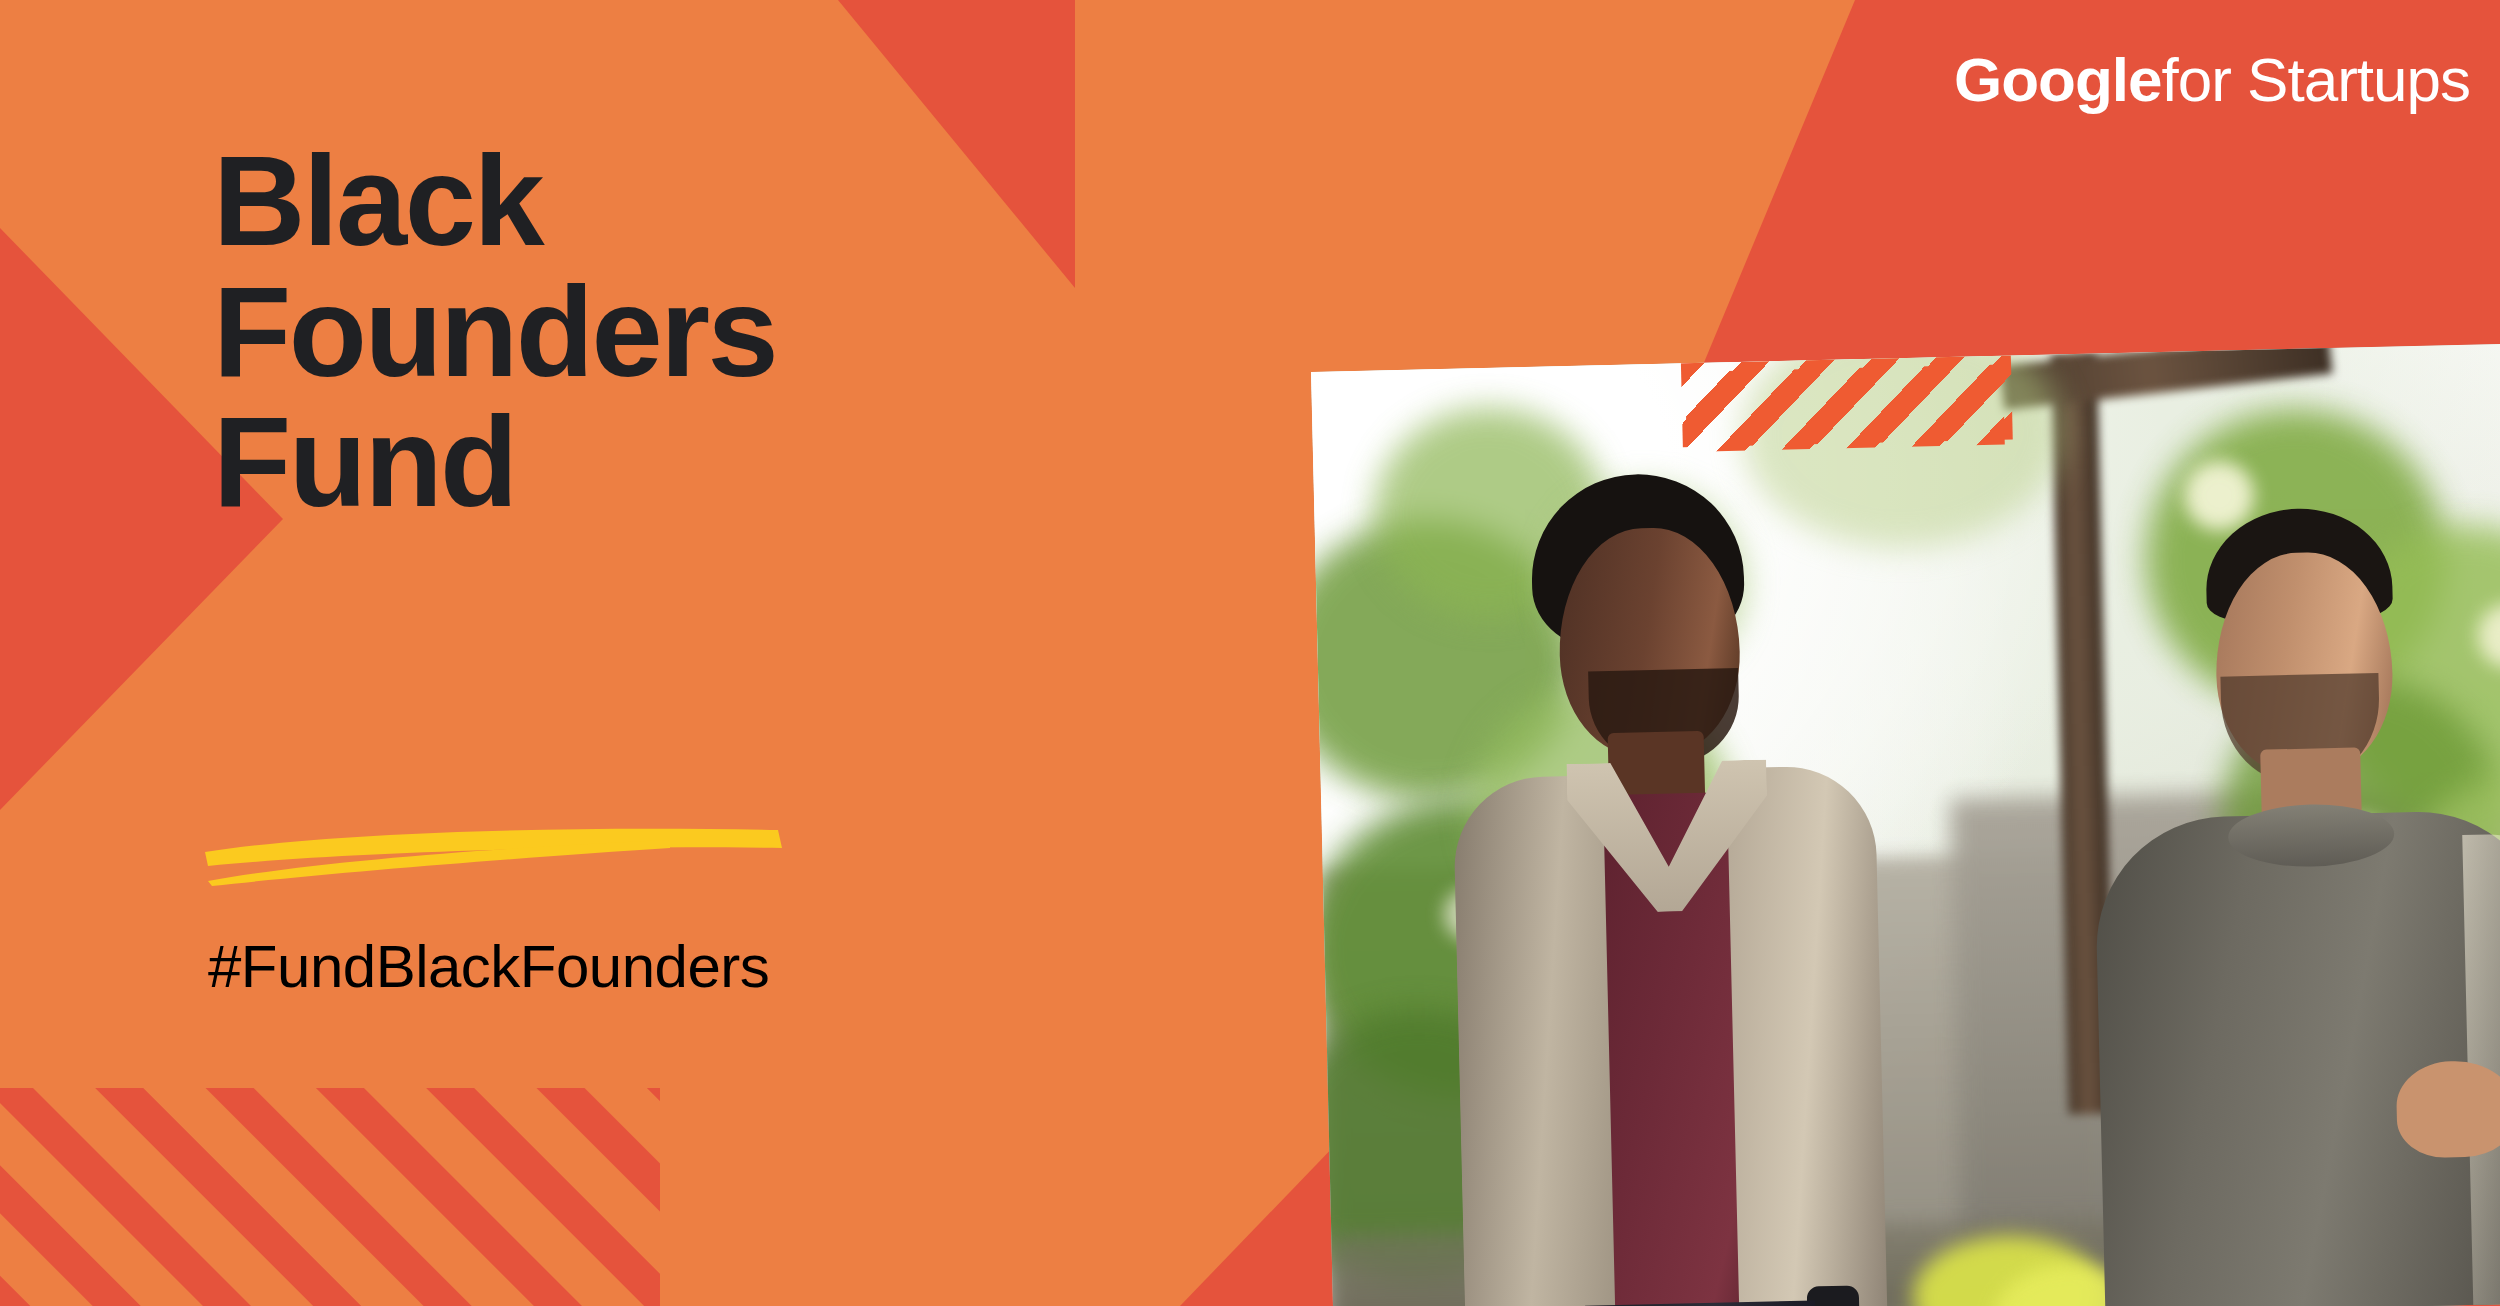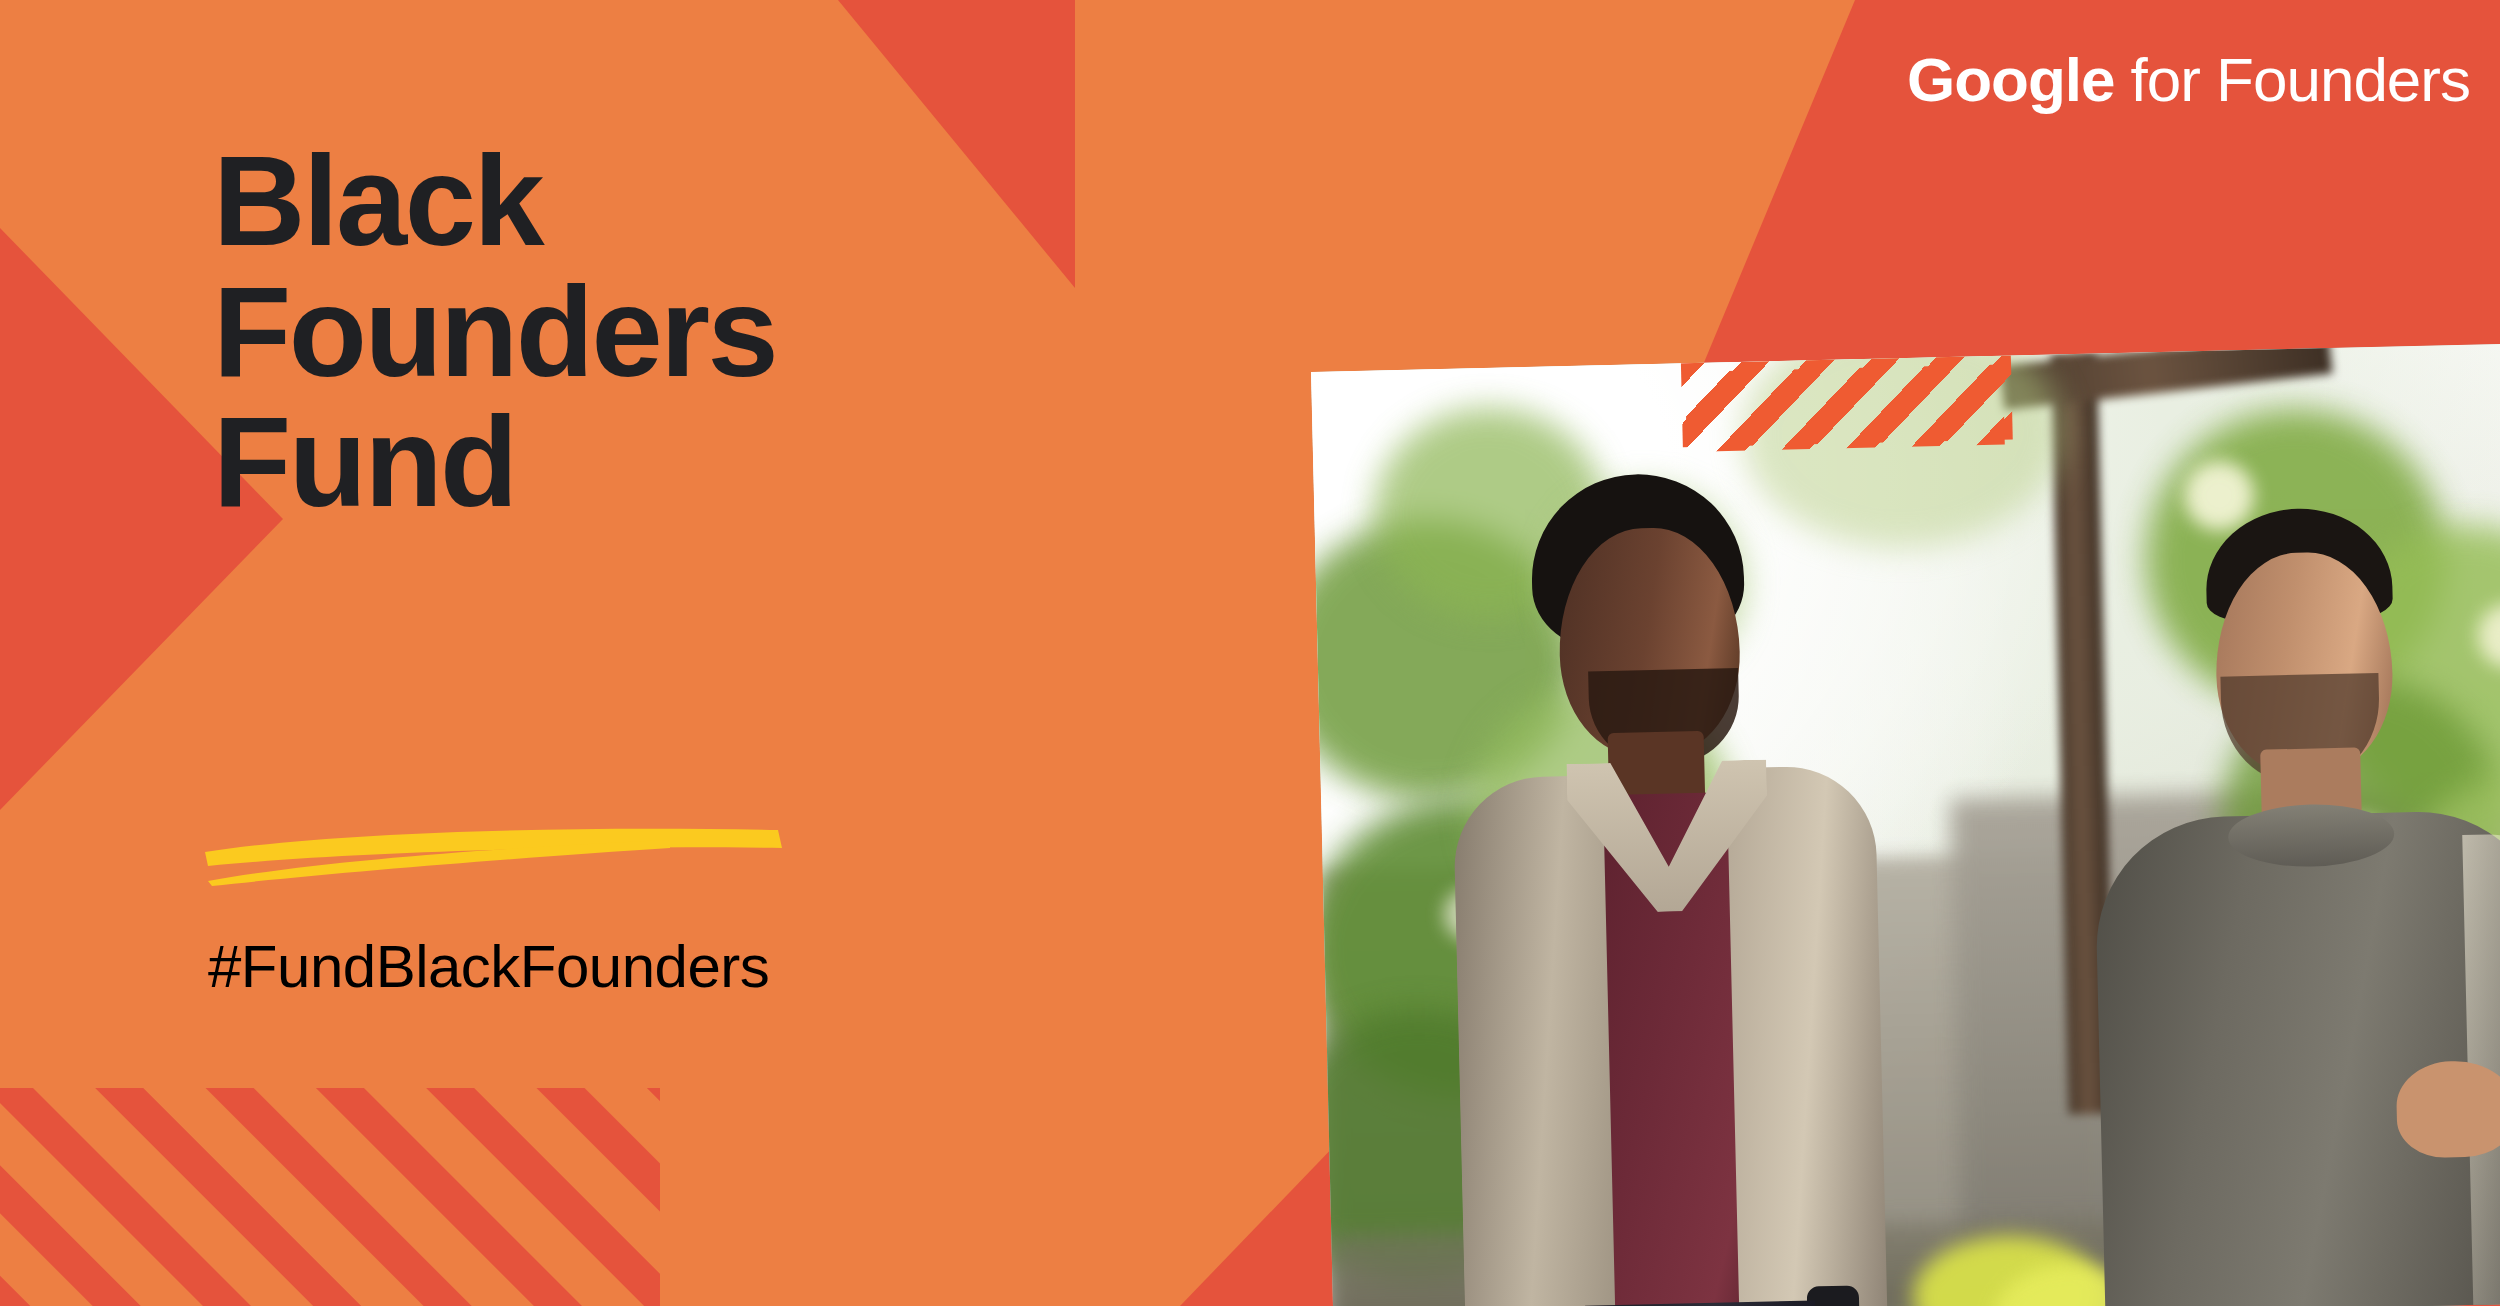--- a/index.html
+++ b/index.html
@@ -110,21 +110,20 @@
   #logo{
     position:absolute;
     right:30px;
     top:44px;
     color:#FFFFFF;
     font-size:62px;
     letter-spacing:-1px;
     white-space:nowrap;
     display:flex;
     align-items:flex-start;
-    gap:16px;
   }
   #logo .g-word{font-weight:700;}
   #logo .g-rest{font-weight:400;}
 </style>
 </head>
 <body>
 
 <div id="banner">
 
   <svg class="geo" viewBox="0 0 2500 1306" preserveAspectRatio="none">
@@ -244,16 +243,16 @@
 
   <svg id="swoosh" viewBox="0 0 586 62" preserveAspectRatio="none">
     <path fill="#FBCA1F" d="M5,26 C140,5 380,0 578,4 L582,22 C380,19 150,26 8,40 Z"></path>
     <path fill="#FBCA1F" d="M8,55 C130,33 330,20 470,14 L470,22 C330,31 140,46 12,60 Z"></path>
   </svg>
 
   <div id="hashtag">#FundBlackFounders</div>
 
   <div id="logo">
     <span class="g-word">Google</span>
-    <span class="g-rest">for Founders</span>
+    <span class="g-rest">for Startups</span>
   </div>
 
 </div>
 
 </body></html>

